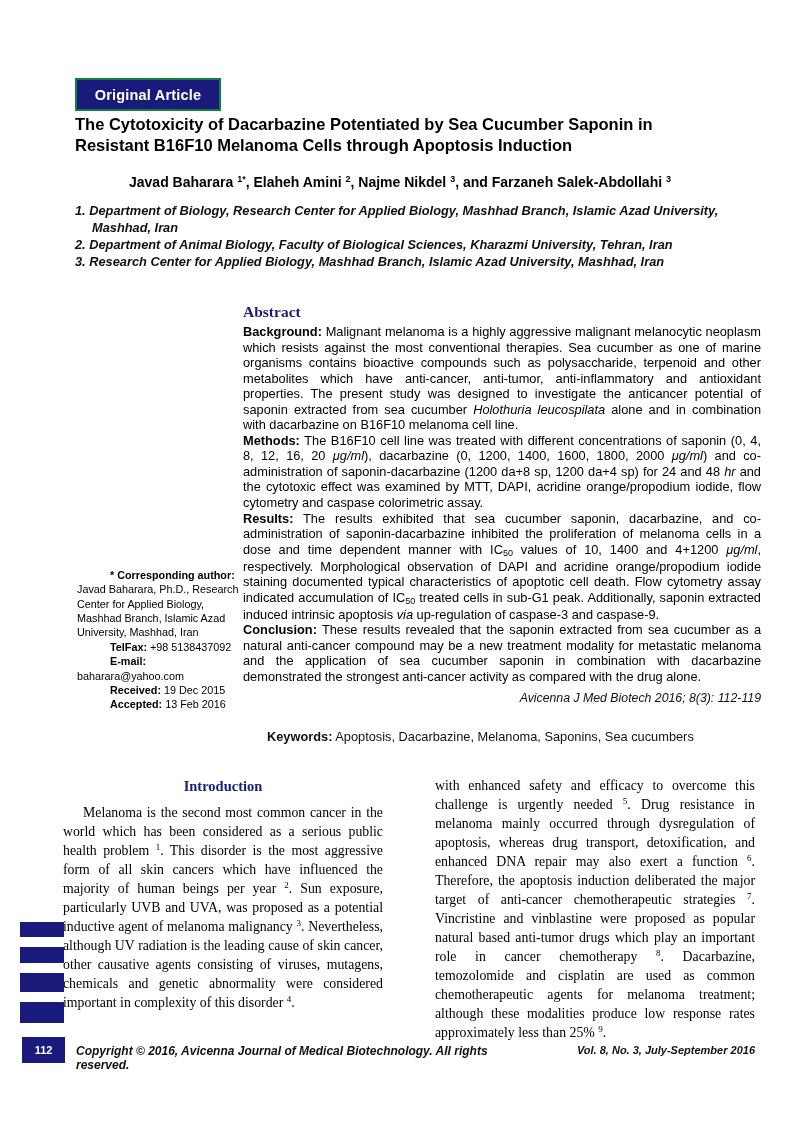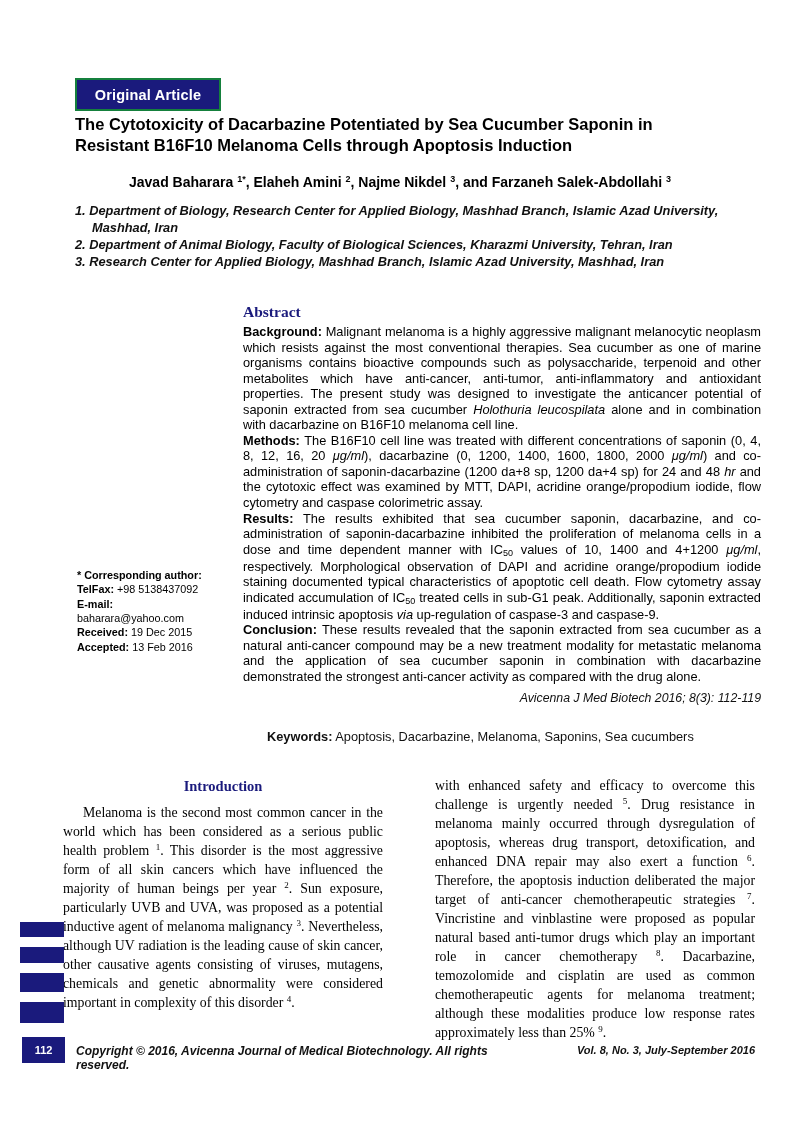--- a/index.html
+++ b/index.html
@@ -37,21 +37,21 @@
   .affiliations {
     position: absolute; left: 75px; top: 203px; width: 660px;
     font-style: italic; font-weight: bold; font-size: 12.8px; line-height: 1.32;
   }
   .aff { padding-left: 17px; text-indent: -17px; }
   
   .sidebar {
     position: absolute; left: 77px; top: 568px; width: 162px;
     font-size: 10.8px; line-height: 1.33; color: #000;
   }
-  .sidebar .b { font-weight: bold; }
+  .sidebar .b { font-weight: bold; margin-left: 33px; }
   
   .abstract {
     position: absolute; left: 243px; top: 303px; width: 518px;
   }
   .abstract-heading {
     font-family: "Liberation Serif", serif;
     font-weight: bold; font-size: 15.5px; color: #1a1a7c;
     margin-bottom: 3px;
   }
   .abs-p {
@@ -118,20 +118,21 @@
   </div>
 
   <div class="affiliations">
     <div class="aff"><span>1.</span><span> Department of Biology, Research Center for Applied Biology, Mashhad Branch, Islamic Azad University, Mashhad, Iran</span></div>
     <div class="aff"><span>2.</span><span> Department of Animal Biology, Faculty of Biological Sciences, Kharazmi University, Tehran, Iran</span></div>
     <div class="aff"><span>3.</span><span> Research Center for Applied Biology, Mashhad Branch, Islamic Azad University, Mashhad, Iran</span></div>
   </div>
 
   <div class="sidebar">
     <div class="b">* Corresponding author:</div>
+    <div>Javad Baharara, Ph.D., Research Center for Applied Biology, Mashhad Branch, Islamic Azad University, Mashhad, Iran</div>
     <div><span class="b">TelFax:</span><span> +98 5138437092</span></div>
     <div class="b">E-mail:</div>
     <div>baharara@yahoo.com</div>
     <div><span class="b">Received:</span><span> 19 Dec 2015</span></div>
     <div><span class="b">Accepted:</span><span> 13 Feb 2016</span></div>
   </div>
 
   <div class="abstract">
     <div class="abstract-heading">Abstract</div>
 

